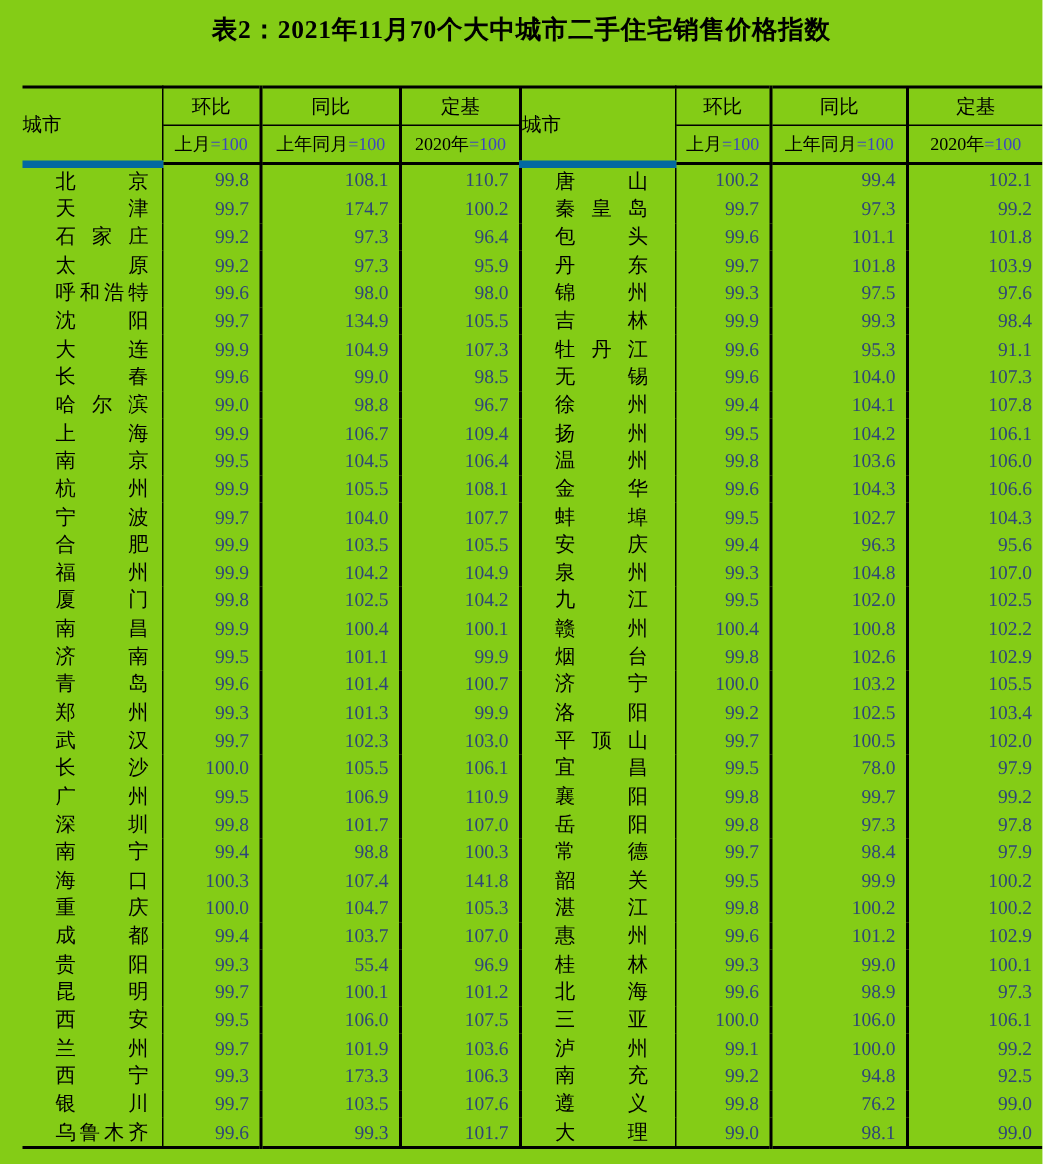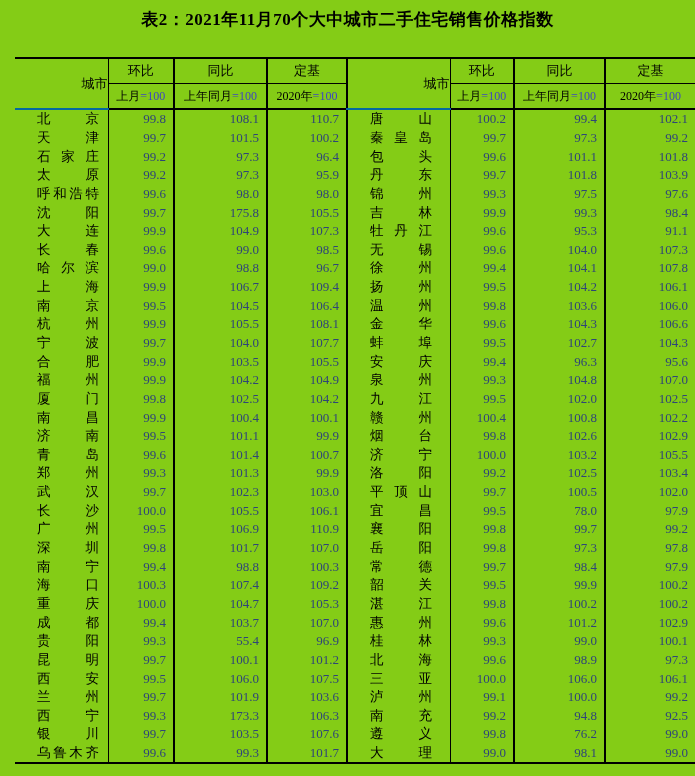--- a/index.html
+++ b/index.html
@@ -35,21 +35,21 @@
     border-bottom: 2px solid #000;
   }
   th, td {
     padding: 0;
     font-weight: normal;
     overflow: hidden;
     white-space: nowrap;
   }
   thead th { height: 24px; vertical-align: middle; }
   .group-h { font-size: 13px; border-bottom: 1px solid #000; text-align: center; }
-  .city-h  { font-size: 13px; border-bottom: 2px solid #0369a1; text-align: right; }
+  .city-h  { font-size: 13px; border-bottom: 5px solid #0369a1; text-align: left; }
   tr.sub th { font-size: 12px; border-bottom: 2px solid #000; text-align: center; }
   tbody td { height: 18.65px; font-size: 13px; vertical-align: middle; }
   td.num {
     text-align: right;
     padding-right: 7px;
     font-size: 13px;
   }
   td.city-cell { padding-left: 22px; text-align: left; }
   .cityname {
     display: inline-block;
@@ -109,21 +109,21 @@
     <td class="num col3">108.1</td>
     <td class="num col4">110.7</td>
     <td class="city-cell col5"><span class="cityname">唐山</span></td>
     <td class="num col6">100.2</td>
     <td class="num col7">99.4</td>
     <td class="num col8">102.1</td>
   </tr>
         <tr>
     <td class="city-cell col1"><span class="cityname">天津</span></td>
     <td class="num col2">99.7</td>
-    <td class="num col3">101.5</td>
+    <td class="num col3">174.7</td>
     <td class="num col4">100.2</td>
     <td class="city-cell col5"><span class="cityname">秦皇岛</span></td>
     <td class="num col6">99.7</td>
     <td class="num col7">97.3</td>
     <td class="num col8">99.2</td>
   </tr>
         <tr>
     <td class="city-cell col1"><span class="cityname">石家庄</span></td>
     <td class="num col2">99.2</td>
     <td class="num col3">97.3</td>
@@ -149,21 +149,21 @@
     <td class="num col3">98.0</td>
     <td class="num col4">98.0</td>
     <td class="city-cell col5"><span class="cityname">锦州</span></td>
     <td class="num col6">99.3</td>
     <td class="num col7">97.5</td>
     <td class="num col8">97.6</td>
   </tr>
         <tr>
     <td class="city-cell col1"><span class="cityname">沈阳</span></td>
     <td class="num col2">99.7</td>
-    <td class="num col3">175.8</td>
+    <td class="num col3">134.9</td>
     <td class="num col4">105.5</td>
     <td class="city-cell col5"><span class="cityname">吉林</span></td>
     <td class="num col6">99.9</td>
     <td class="num col7">99.3</td>
     <td class="num col8">98.4</td>
   </tr>
         <tr>
     <td class="city-cell col1"><span class="cityname">大连</span></td>
     <td class="num col2">99.9</td>
     <td class="num col3">104.9</td>
@@ -350,21 +350,21 @@
     <td class="num col4">100.3</td>
     <td class="city-cell col5"><span class="cityname">常德</span></td>
     <td class="num col6">99.7</td>
     <td class="num col7">98.4</td>
     <td class="num col8">97.9</td>
   </tr>
         <tr>
     <td class="city-cell col1"><span class="cityname">海口</span></td>
     <td class="num col2">100.3</td>
     <td class="num col3">107.4</td>
-    <td class="num col4">109.2</td>
+    <td class="num col4">141.8</td>
     <td class="city-cell col5"><span class="cityname">韶关</span></td>
     <td class="num col6">99.5</td>
     <td class="num col7">99.9</td>
     <td class="num col8">100.2</td>
   </tr>
         <tr>
     <td class="city-cell col1"><span class="cityname">重庆</span></td>
     <td class="num col2">100.0</td>
     <td class="num col3">104.7</td>
     <td class="num col4">105.3</td>

